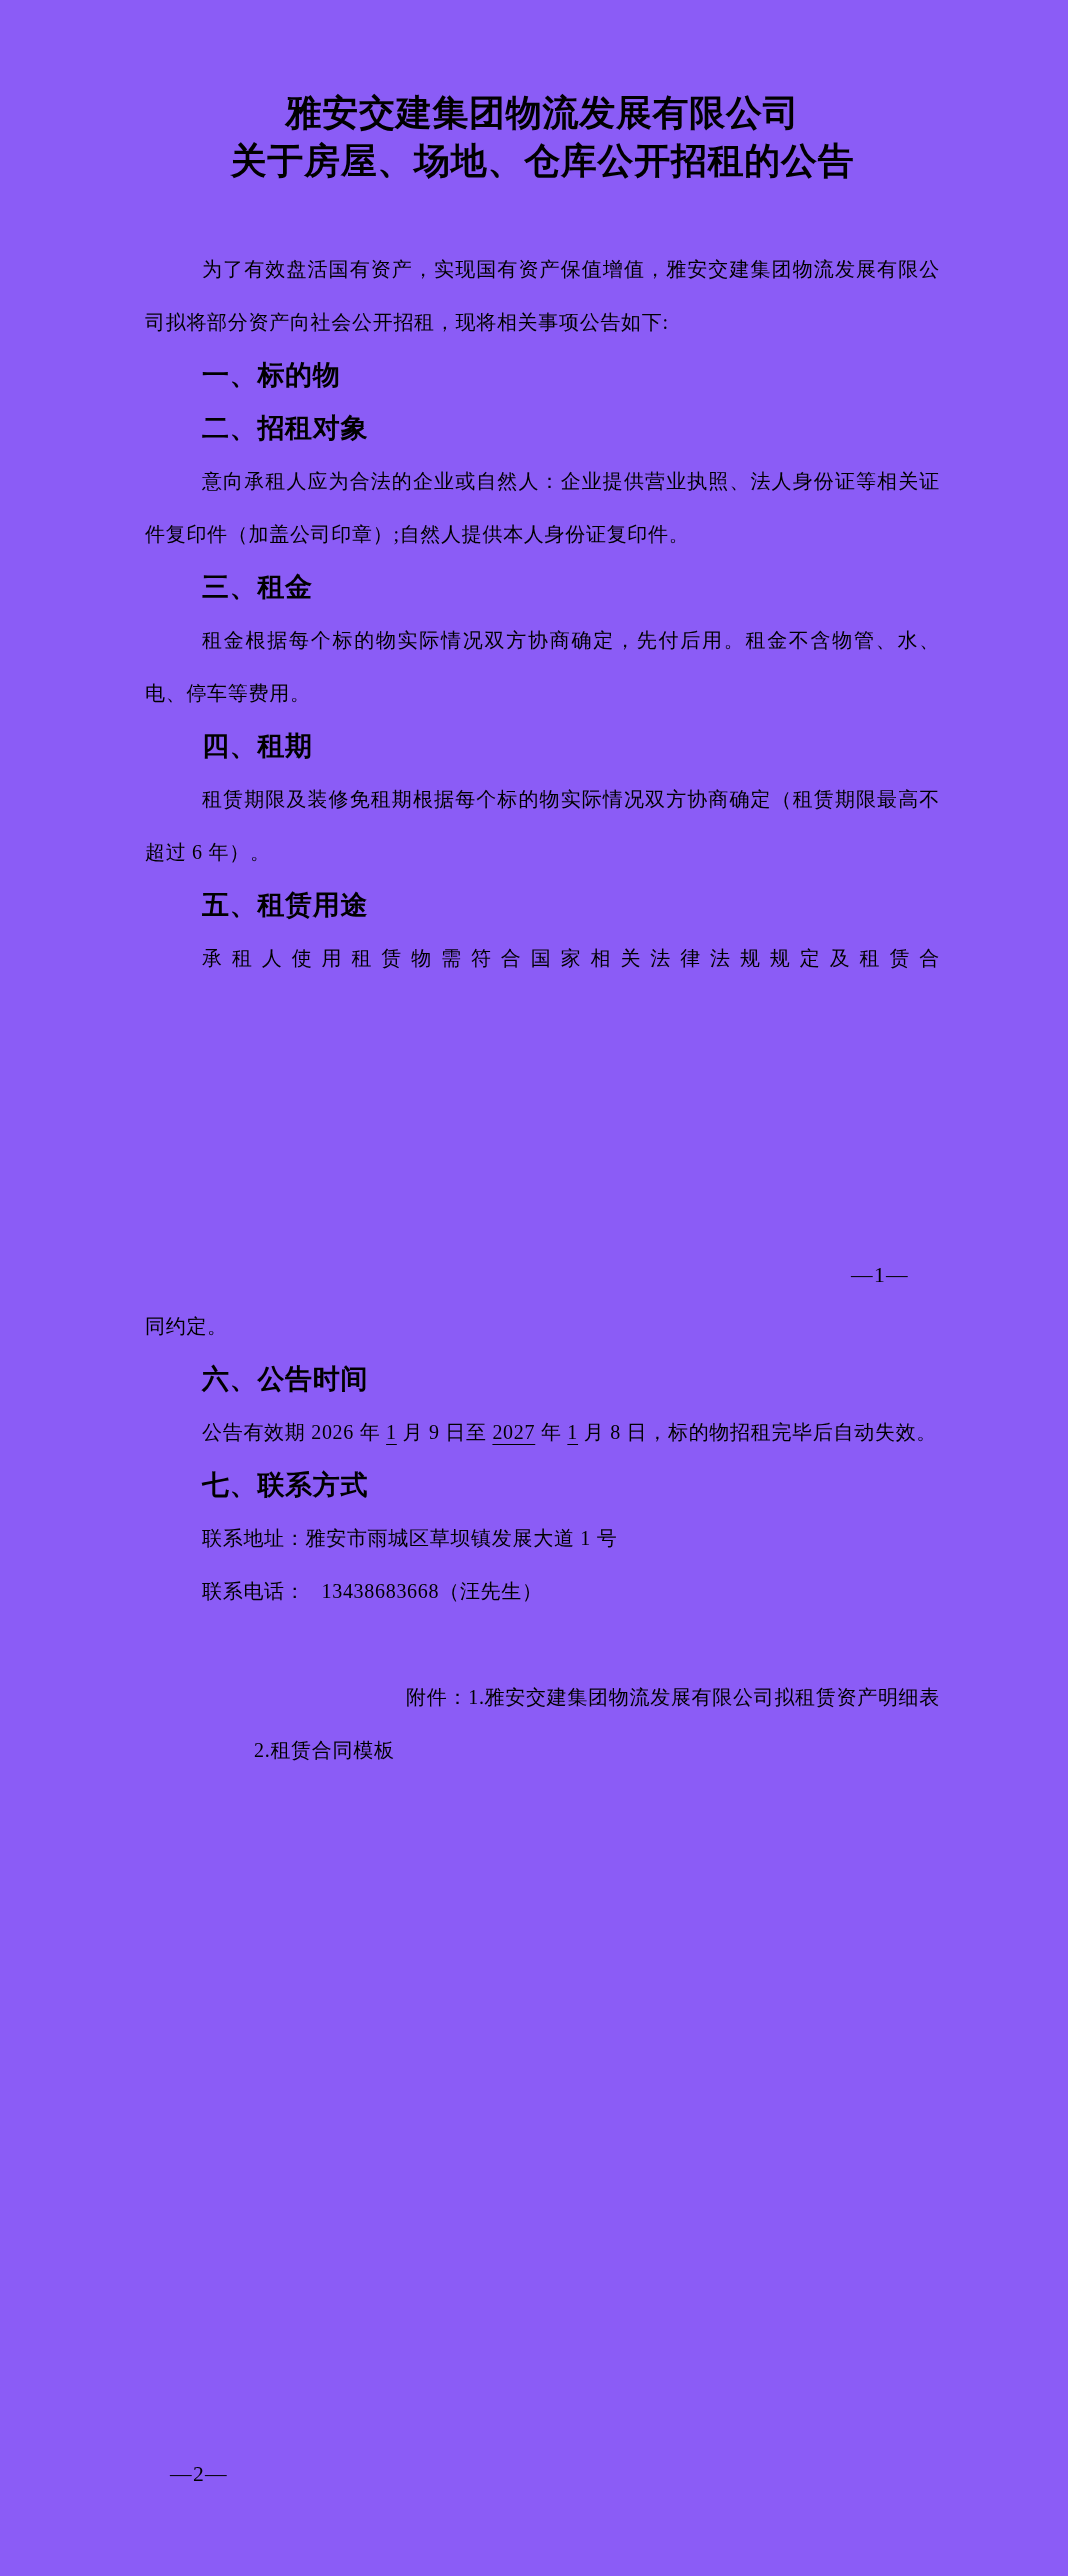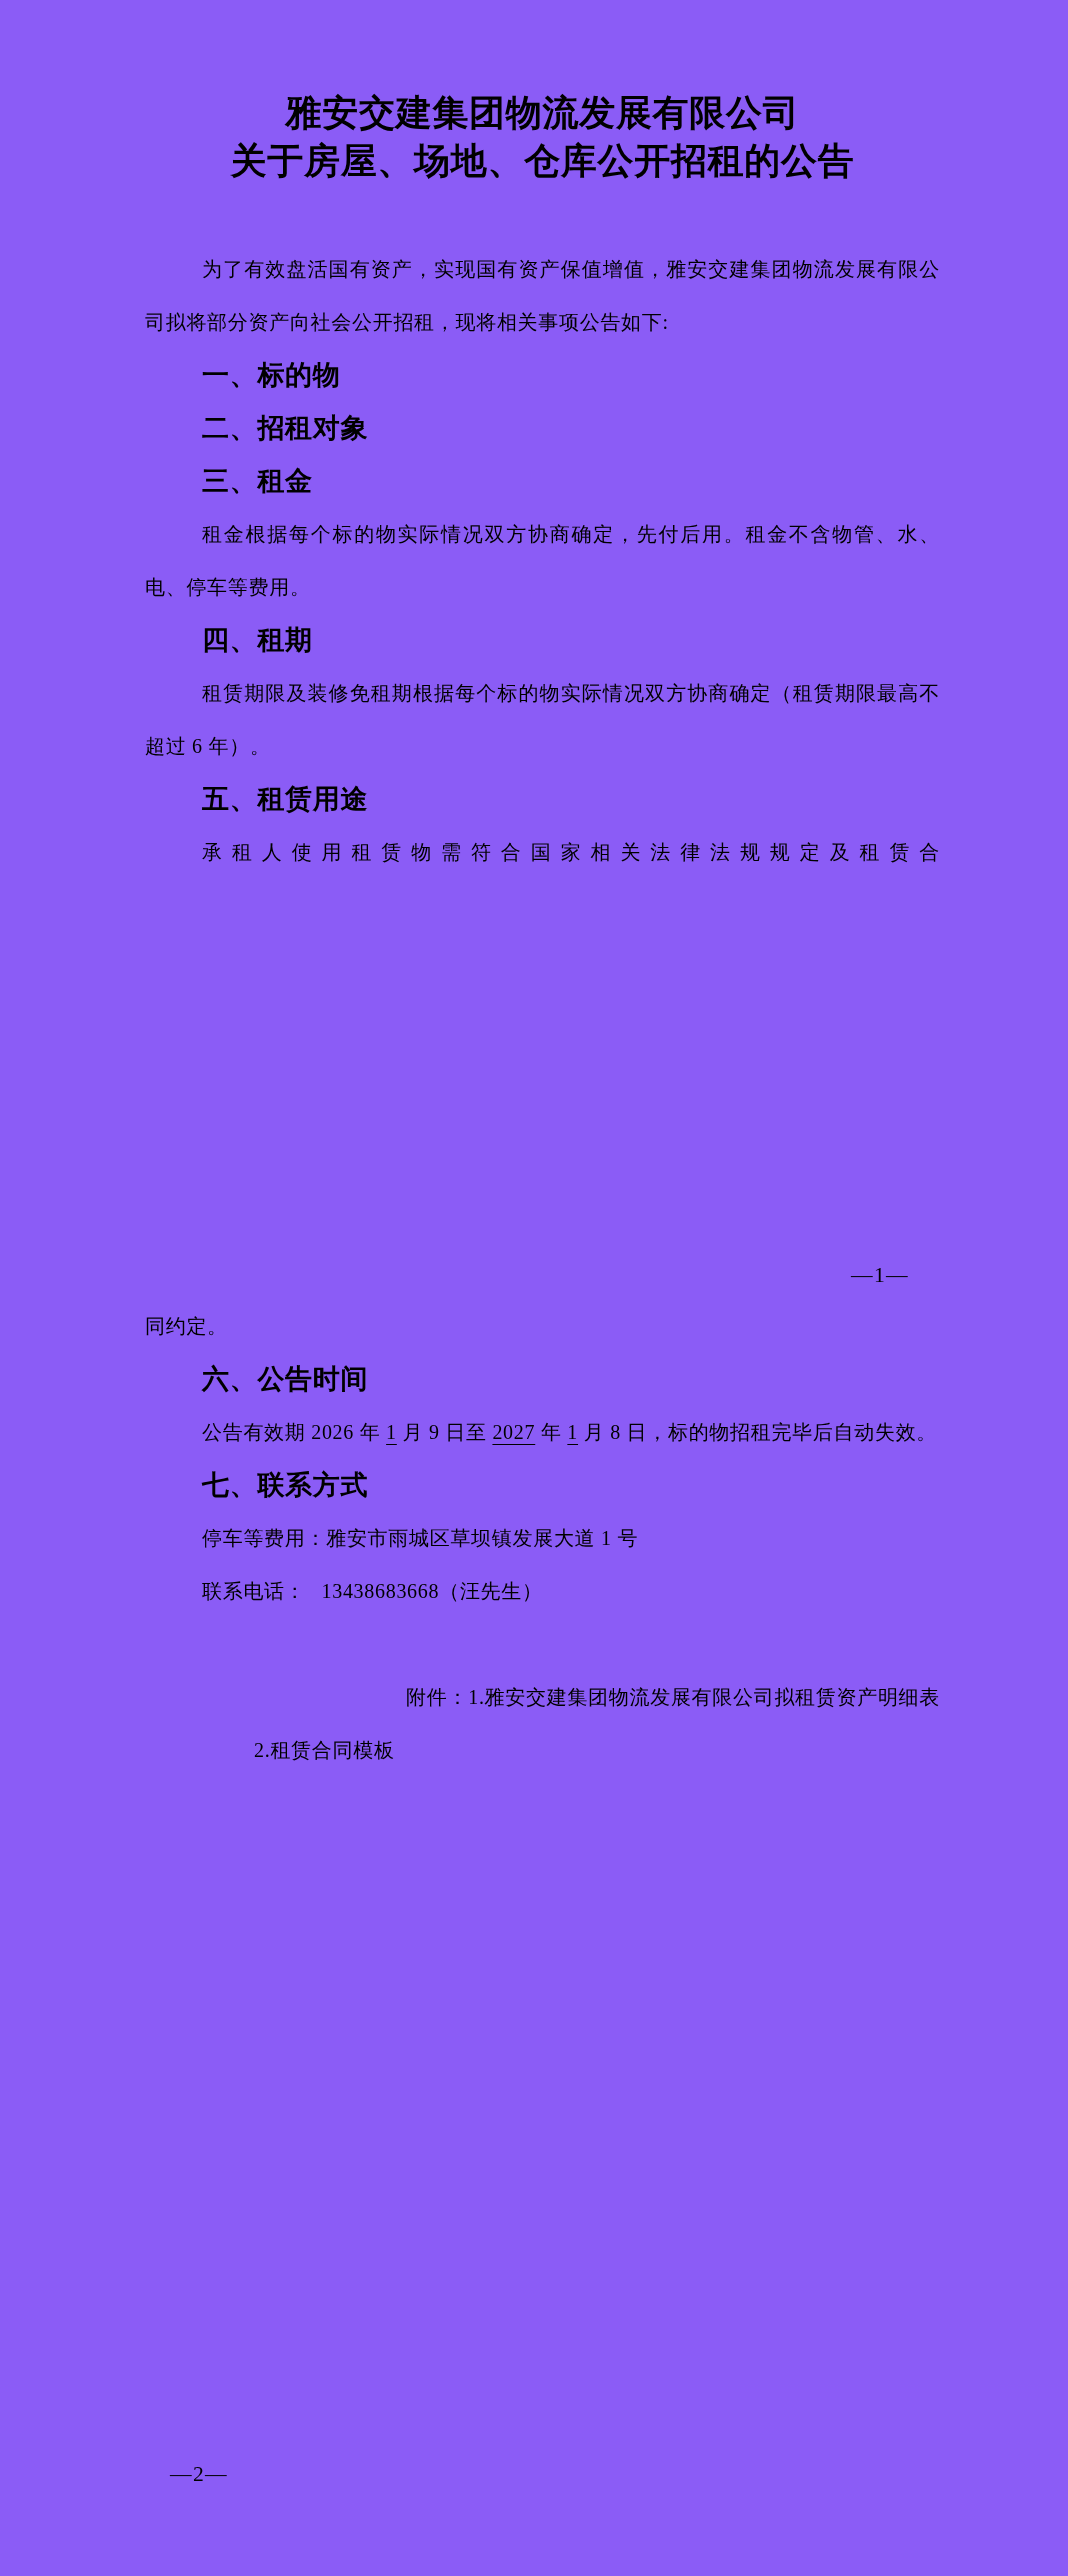--- a/index.html
+++ b/index.html
@@ -74,20 +74,21 @@
       <div class="titles">
         <h1 class="title">雅安交建集团物流发展有限公司</h1>
         <h1 class="title">关于房屋、场地、仓库公开招租的公告</h1>
       </div>
 
       <p class="para indent">为了有效盘活国有资产，实现国有资产保值增值，雅安交建集团物流发展有限公司拟将部分资产向社会公开招租，现将相关事项公告如下:</p>
 
       <h2 class="heading">一、标的物</h2>
 
       <h2 class="heading">二、招租对象</h2>
+      <p class="para indent">意向承租人应为合法的企业或自然人：企业提供营业执照、法人身份证等相关证件复印件（加盖公司印章）;自然人提供本人身份证复印件。</p>
 
       <h2 class="heading">三、租金</h2>
       <p class="para indent">租金根据每个标的物实际情况双方协商确定，先付后用。租金不含物管、水、电、停车等费用。</p>
 
       <h2 class="heading">四、租期</h2>
       <p class="para indent">租赁期限及装修免租期根据每个标的物实际情况双方协商确定（租赁期限最高不超过 6 年）。</p>
 
       <h2 class="heading">五、租赁用途</h2>
       <p class="para indent force-last-justify">承租人使用租赁物需符合国家相关法律法规规定及租赁合</p>
 
@@ -98,21 +99,21 @@
   <section class="page page-2">
     <div class="content">
 
       <p class="para">同约定。</p>
 
       <h2 class="heading">六、公告时间</h2>
       <p class="para indent"><span>公告有效期 2026 年 </span><span class="u">1</span><span> 月 9 日至 </span><span class="u">2027</span><span> 年 </span><span class="u">1</span><span> 月 8 日，标的物招租完毕后自动失效。</span></p>
 
       <h2 class="heading">七、联系方式</h2>
 
-      <p class="para indent"><span>停车等费用：</span><span>雅安市雨城区草坝镇发展大道 1 号</span></p>
+      <p class="para indent"><span>联系地址：</span><span>雅安市雨城区草坝镇发展大道 1 号</span></p>
 
       <p class="para indent"><span>联系电话：</span><span class="phone-value">13438683668（汪先生）</span></p>
 
       <div class="blank-line"></div>
 
       <div>
         <p class="para attach-line1"><span>附件：</span><span>1.雅安交建集团物流发展有限公司拟租赁资产明细表</span></p>
         <p class="para attach-line2"><span>2.租赁合同模板</span></p>
       </div>
 

